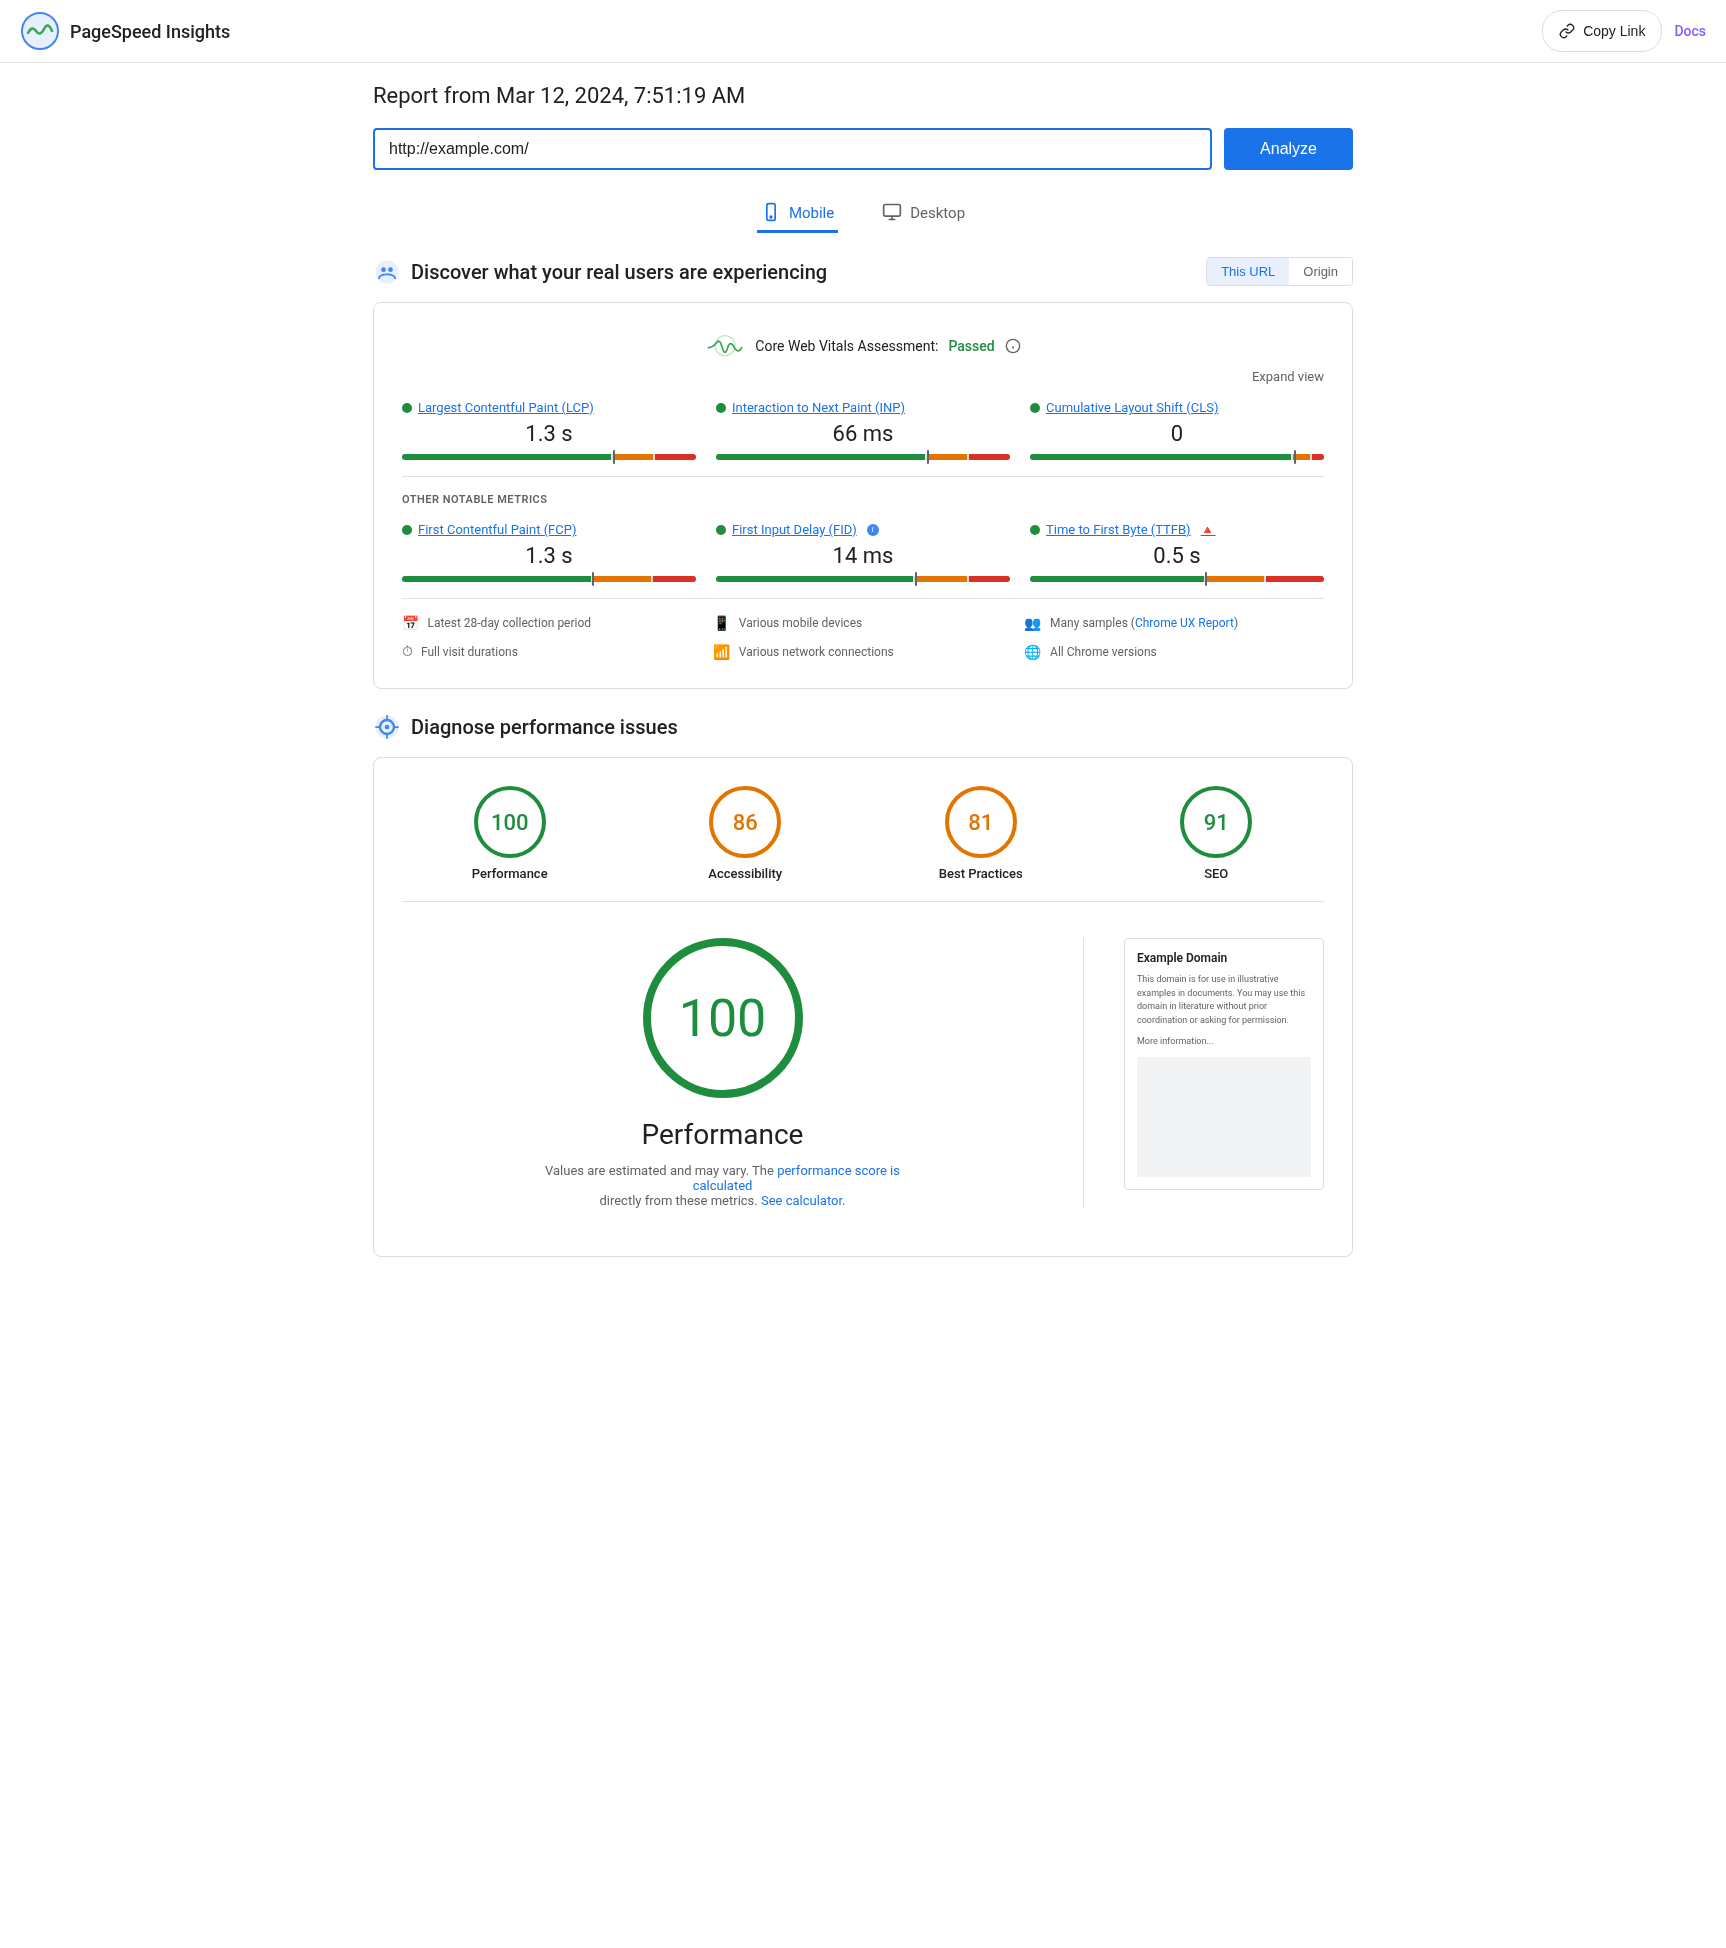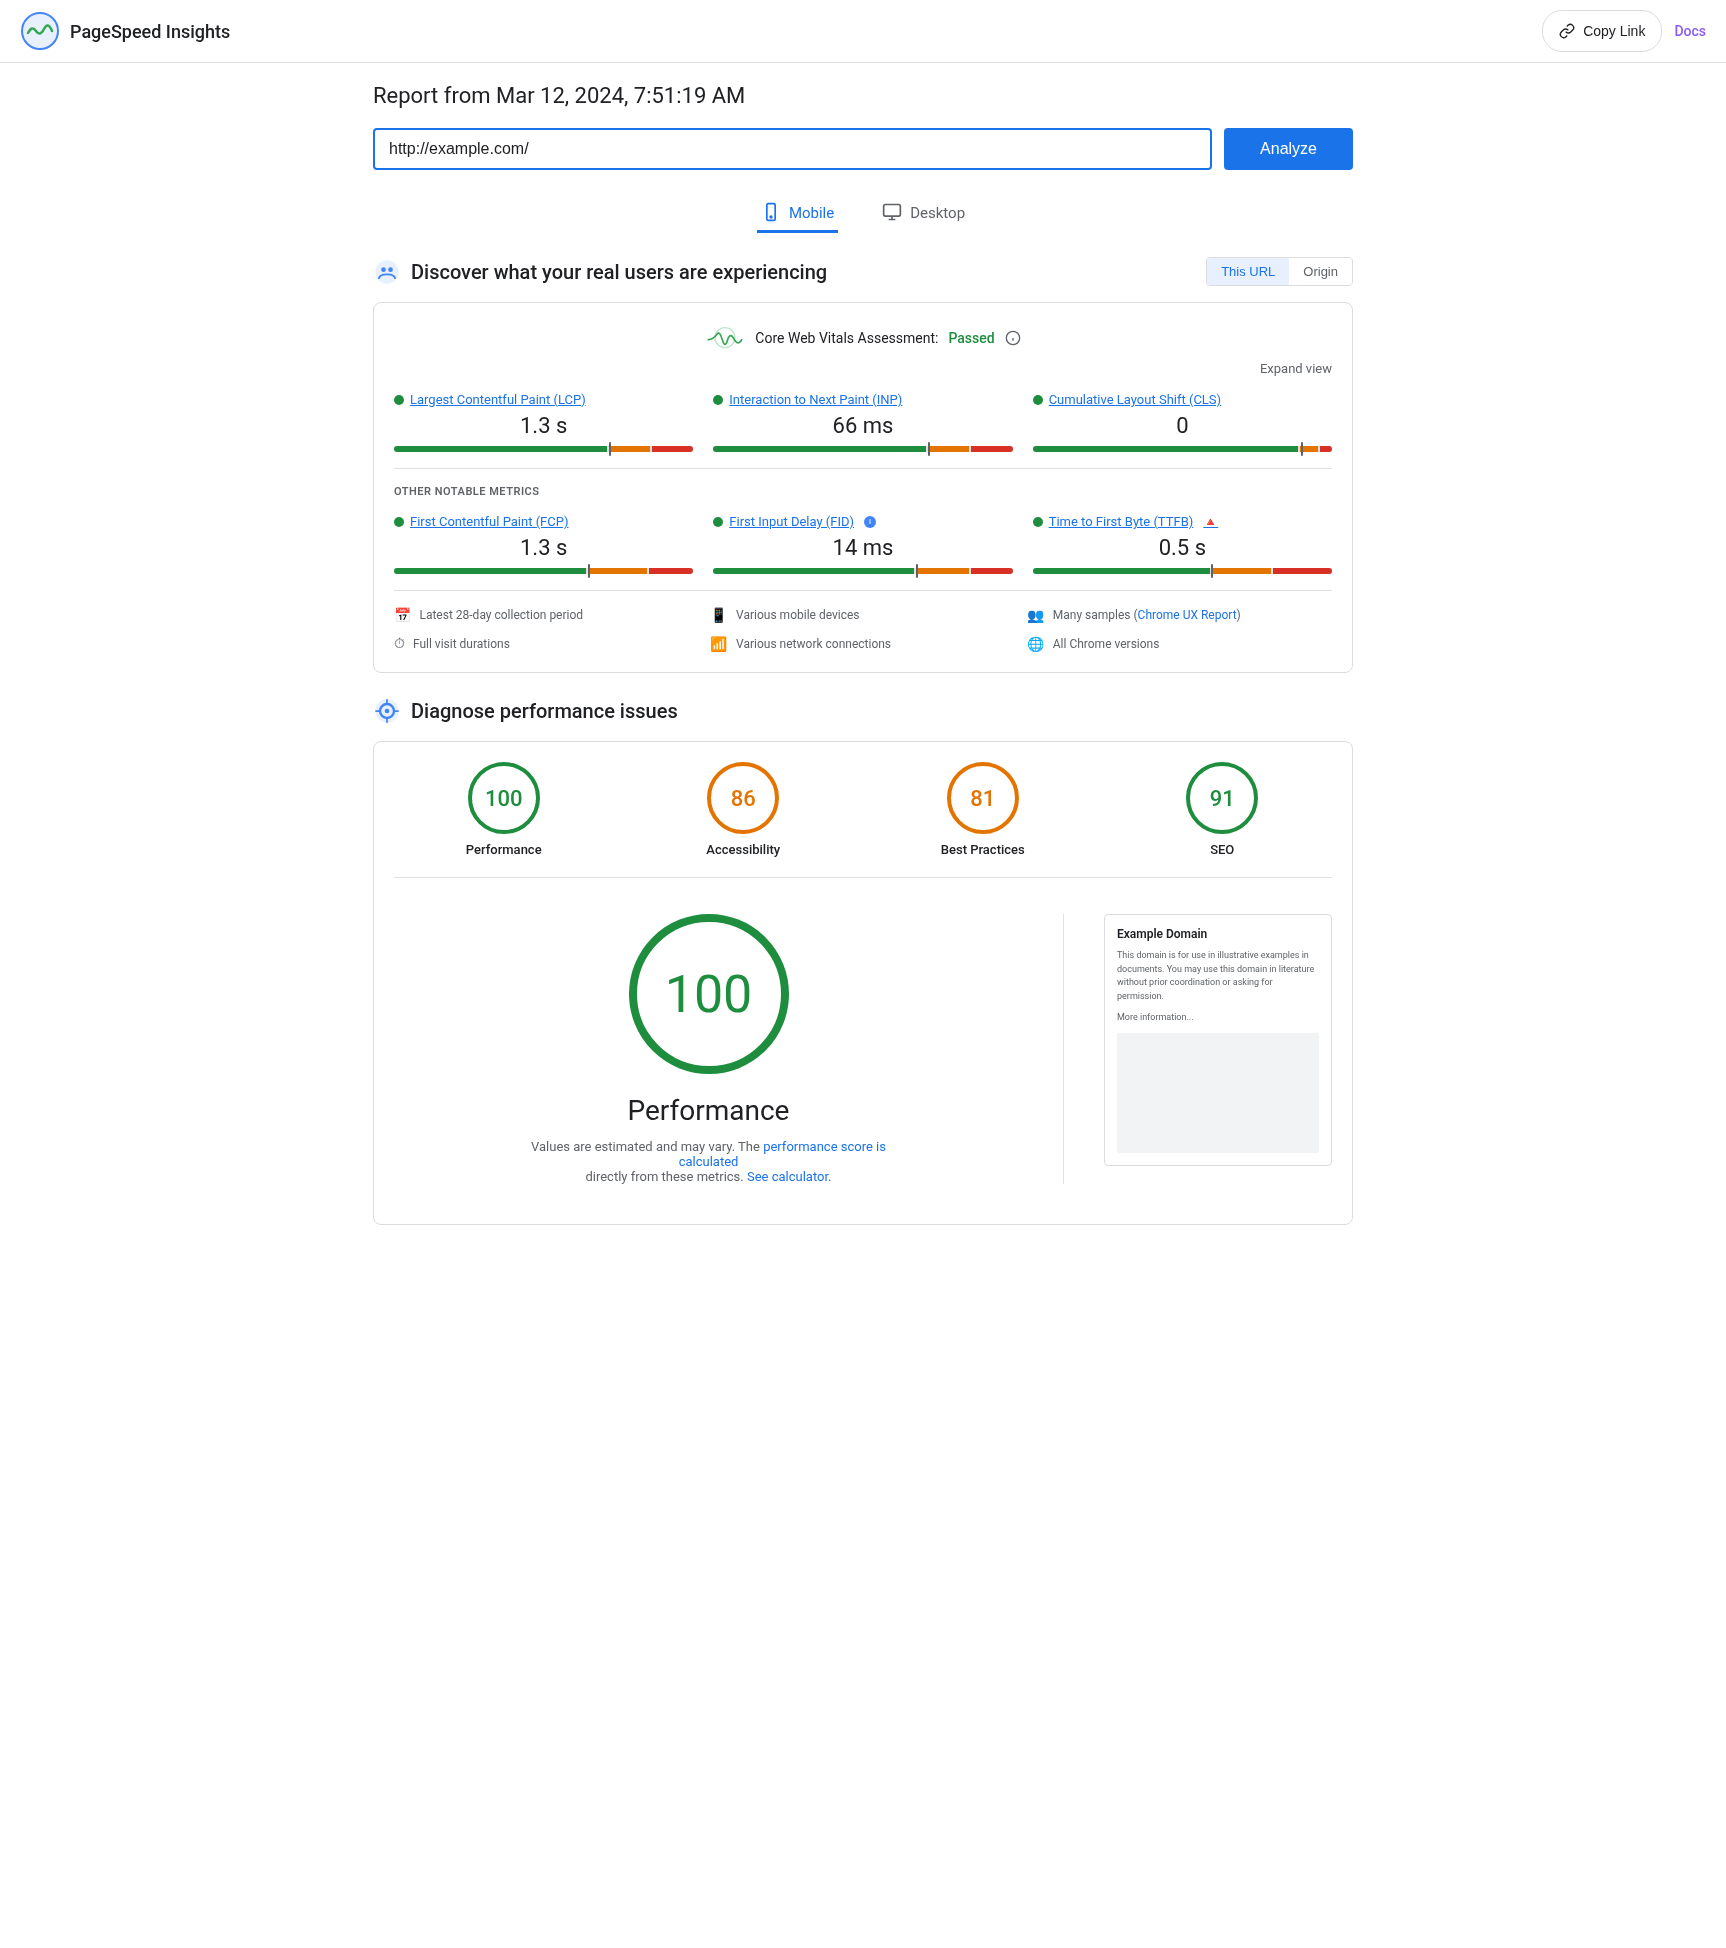--- a/index.html
+++ b/index.html
@@ -58,21 +58,21 @@
     .toggle-group { display: flex; border: 1px solid #dadce0; border-radius: 4px; overflow: hidden; }
     .toggle-btn {
       padding: 6px 14px; font-size: 13px; cursor: pointer;
       background: #fff; border: none; color: #5f6368;
     }
     .toggle-btn.active { background: #e8f0fe; color: #1a73e8; font-weight: 500; }
 
     
     .card {
       border: 1px solid #dadce0; border-radius: 8px;
-      padding: 20px; margin-bottom: 24px;
+      padding: 28px; margin-bottom: 24px;
     }
 
     
     .cwv-header { display: flex; align-items: center; justify-content: center; gap: 10px; margin-bottom: 8px; }
     .expand-view { text-align: right; font-size: 13px; color: #5f6368; margin-bottom: 16px; cursor: pointer; }
 
     .metrics-grid { display: grid; grid-template-columns: 1fr 1fr 1fr; gap: 20px; }
     .metric-item { }
     .metric-label {
       font-size: 13px; color: #1a73e8; text-decoration: underline; cursor: pointer;
@@ -120,21 +120,21 @@
       width: 160px; height: 160px; border-radius: 50%;
       border: 8px solid #1e8e3e;
       display: flex; align-items: center; justify-content: center;
       font-size: 52px; font-weight: 400; color: #1e8e3e;
       margin-bottom: 20px;
     }
     .perf-title { font-size: 28px; font-weight: 400; color: #202124; margin-bottom: 12px; }
     .perf-desc { font-size: 13px; color: #5f6368; text-align: center; max-width: 380px; }
     .perf-link { color: #1a73e8; text-decoration: none; }
 
-    .perf-right { width: 228px; flex-shrink: 0; }
+    .perf-right { width: 200px; flex-shrink: 0; }
     .screenshot-card {
       border: 1px solid #dadce0; border-radius: 4px; overflow: hidden;
       padding: 12px; background: #fff;
     }
     .screenshot-domain { font-size: 12px; font-weight: 600; margin-bottom: 8px; }
     .screenshot-text { font-size: 9px; color: #5f6368; line-height: 1.5; margin-bottom: 8px; }
     .screenshot-img {
       width: 100%; height: 120px; background: #f1f3f4; border-radius: 2px;
     }
 

